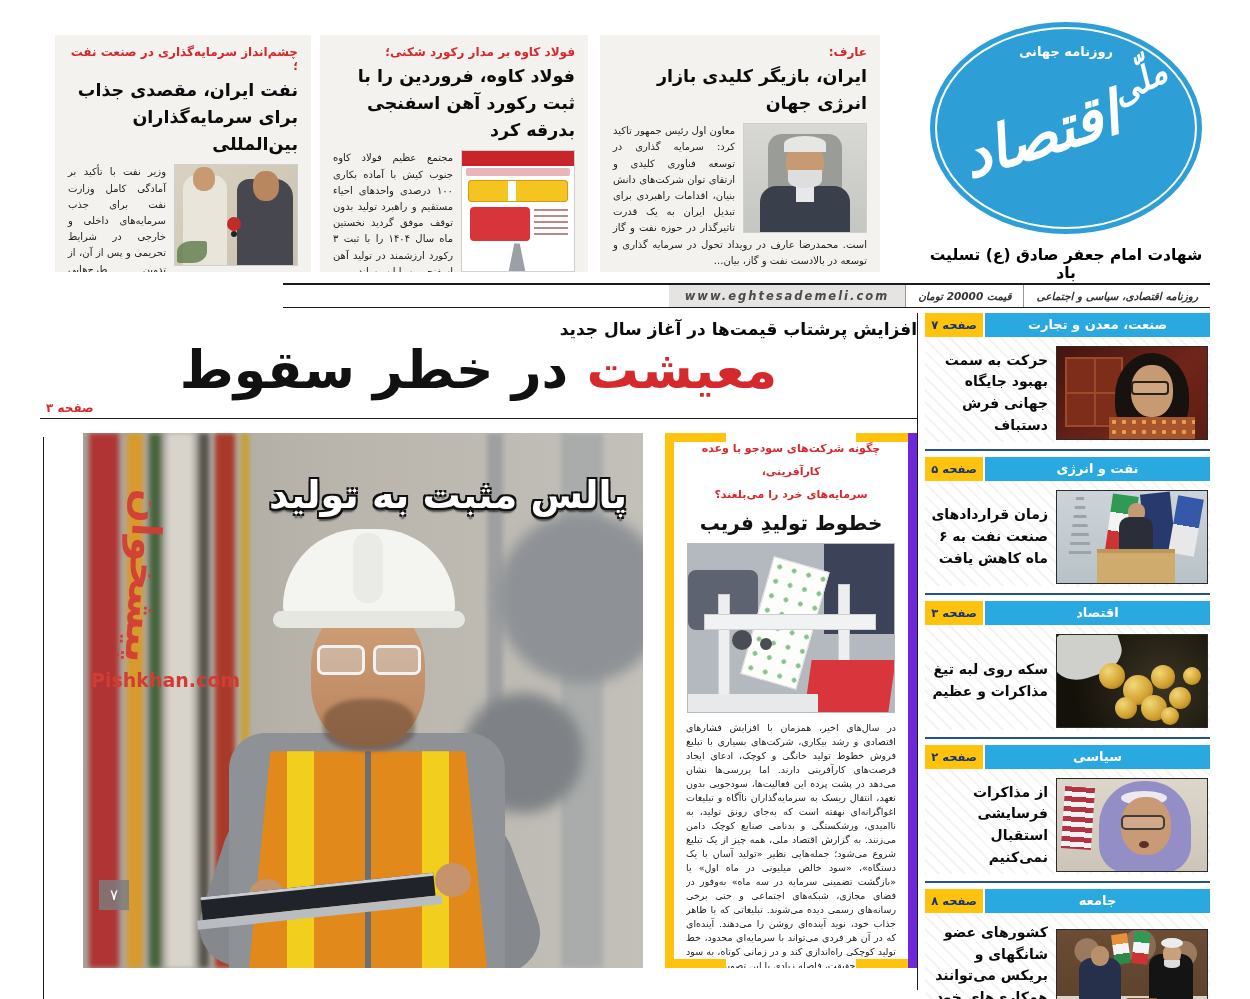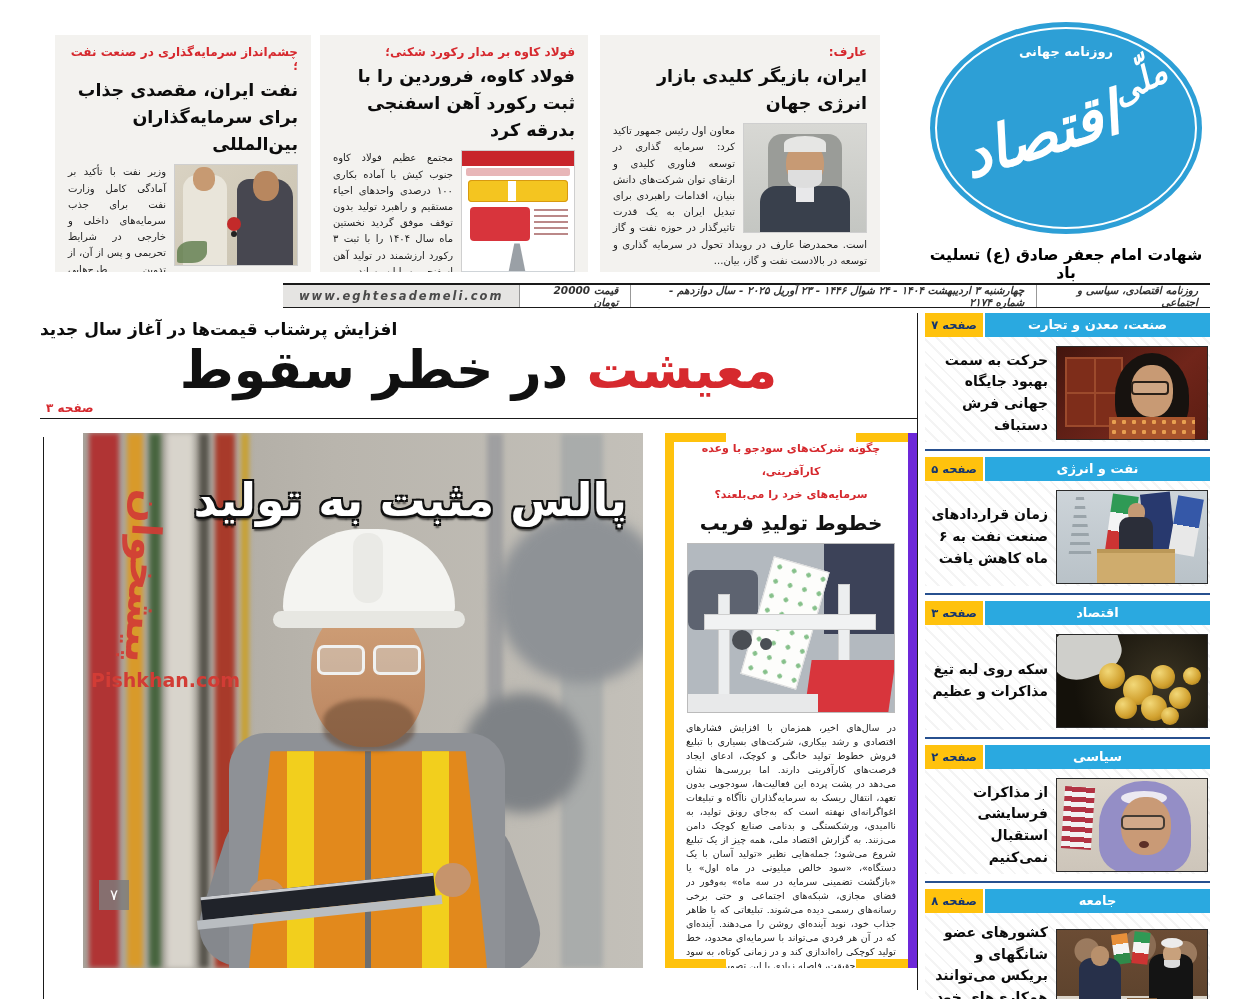--- a/index.html
+++ b/index.html
@@ -48,21 +48,21 @@
   .oval .w2{position:absolute;right:34px;top:40px;color:#fff;font-size:34px;font-weight:bold;transform:rotate(-28deg);z-index:2;font-style:italic;}
   .condolence{margin-top:12px;text-align:center;font-size:15.5px;font-weight:bold;direction:rtl;color:#000;}
   
   .datebar{position:absolute;left:283px;top:283px;width:927px;height:25px;border-top:2px solid #1a1a1a;border-bottom:1px solid #1a1a1a;
      display:flex;direction:rtl;align-items:stretch;font-size:10.5px;font-weight:bold;color:#333;box-sizing:border-box;}
   .datebar .seg{display:flex;align-items:center;padding:0 12px;border-left:1px solid #999;font-style:italic;}
   .datebar .seg:last-child{border-left:none;}
   .datebar .url{background:#e5e4e2;color:#4a4a4a;letter-spacing:2px;direction:ltr;font-size:11.5px;padding:0 16px;}
   
   .lead{position:absolute;left:40px;top:313px;width:877px;direction:rtl;}
-  .lead .kicker{text-align:left;font-size:17px;font-weight:bold;margin-top:6px;color:#0c0c0c;}
+  .lead .kicker{text-align:right;font-size:17px;font-weight:bold;margin-top:6px;color:#0c0c0c;}
   .lead .big{text-align:center;font-size:52px;font-weight:bold;line-height:1.12;margin-top:2px;letter-spacing:-1px;}
   .lead .big .red{color:#d6292e;}
   .lead .pageline{text-align:left;font-size:12px;font-weight:bold;color:#d6292e;padding-left:6px;margin-top:2px;}
   .lead .rule{border-bottom:1.5px solid #1a1a1a;margin-top:3px;}
   .vline-left{position:absolute;left:3px;top:124px;width:1px;height:562px;background:#1a1a1a;}
   .vline-mid{position:absolute;left:917px;top:313px;width:1px;height:677px;background:#1a1a1a;}
   .lead .lower{display:flex;direction:rtl;gap:22px;margin-top:14px;}
   
   .fraud{width:252px;height:535px;position:relative;box-sizing:border-box;border-left:9px solid #ffc20d;border-right:9px solid #6d28d9;
      padding:4px 12px;overflow:hidden;}
@@ -100,21 +100,21 @@
       clip-path:polygon(9% 0,91% 0,100% 100%,0 100%);z-index:2;}
   .w-vest .s1,.w-vest .s2{position:absolute;top:0;bottom:0;width:27px;background:#f2cf1d;}
   .w-vest .s1{left:38px;} .w-vest .s2{right:38px;}
   .w-vest .zip{position:absolute;left:50%;top:0;bottom:0;width:6px;margin-left:-3px;background:#6e6e6e;}
   .w-arm{position:absolute;width:88px;height:158px;background:#85888d;border-radius:40px;z-index:0;}
   .w-hand{position:absolute;width:36px;height:34px;background:#c6946c;border-radius:50%;z-index:4;}
   .w-laptop{position:absolute;left:118px;top:452px;width:234px;height:20px;background:#20232a;transform:rotate(-6deg);z-index:5;border-top:3px solid #caccd0;}
   .w-laptop::after{content:"";position:absolute;left:-6px;top:20px;width:246px;height:9px;background:#b9bdc1;}
   .p-banner{position:absolute;top:0;right:0;width:392px;height:26px;background:#cc2026;color:#fff;z-index:6;
       font-size:13.5px;font-weight:bold;text-align:center;line-height:26px;direction:rtl;}
-  .p-title{position:absolute;top:40px;right:16px;z-index:6;color:#fff;font-size:46px;font-weight:bold;direction:rtl;
+  .p-title{position:absolute;top:40px;right:16px;z-index:6;color:#fff;font-size:38px;font-weight:bold;direction:rtl;
       text-shadow:-2px -2px 0 #101010,2px -2px 0 #101010,-2px 2px 0 #101010,2px 2px 0 #101010,0 4px 2px rgba(0,0,0,.6);}
   .wm-fa{position:absolute;left:-26px;top:120px;z-index:6;color:#d23c35;font-size:40px;font-weight:bold;transform:rotate(93deg);opacity:.92;}
   .wm-en{position:absolute;left:8px;top:236px;z-index:6;color:#d23c35;font-size:19px;font-weight:bold;}
   .p-num{position:absolute;left:16px;bottom:58px;width:30px;height:30px;background:rgba(125,125,125,.82);color:#fff;
       text-align:center;line-height:30px;font-size:15px;z-index:6;}
   
   .sidebar{position:absolute;left:925px;top:313px;width:285px;direction:rtl;}
   .sec{border-bottom:2.5px solid #27508f;padding-bottom:7px;margin-bottom:6px;}
   .sec:last-child{border-bottom:none;}
   .sec .hdr{display:flex;direction:rtl;height:24px;}
@@ -224,21 +224,20 @@
     <div class="oval">
       <div class="tagline fa">روزنامه جهانی</div>
       <div class="w1">اقتصاد</div>
       <div class="w2">ملّی</div>
     </div>
     <div class="condolence">شهادت امام جعفر صادق (ع) تسلیت باد</div>
   </div>
 
   <div class="datebar">
     <div class="seg fa">روزنامه اقتصادی، سیاسی و اجتماعی</div>
-    <div class="seg fa">چهارشنبه ۳ اردیبهشت ۱۴۰۴ - ۲۴ شوال ۱۴۴۶ - ۲۳ آوریل ۲۰۲۵ - سال دوازدهم - شماره ۲۱۷۴</div>
     <div class="seg fa">قیمت 20000 تومان</div>
     <div class="seg url">www.eghtesademeli.com</div>
   </div>
 
   <div class="vline-mid"></div>
 
   <div class="lead">
     <div class="kicker">افزایش پرشتاب قیمت‌ها در آغاز سال جدید</div>
     <div class="big"><span class="red">معیشت</span><span> در خطر سقوط</span></div>
     <div class="pageline">صفحه ۳</div>

